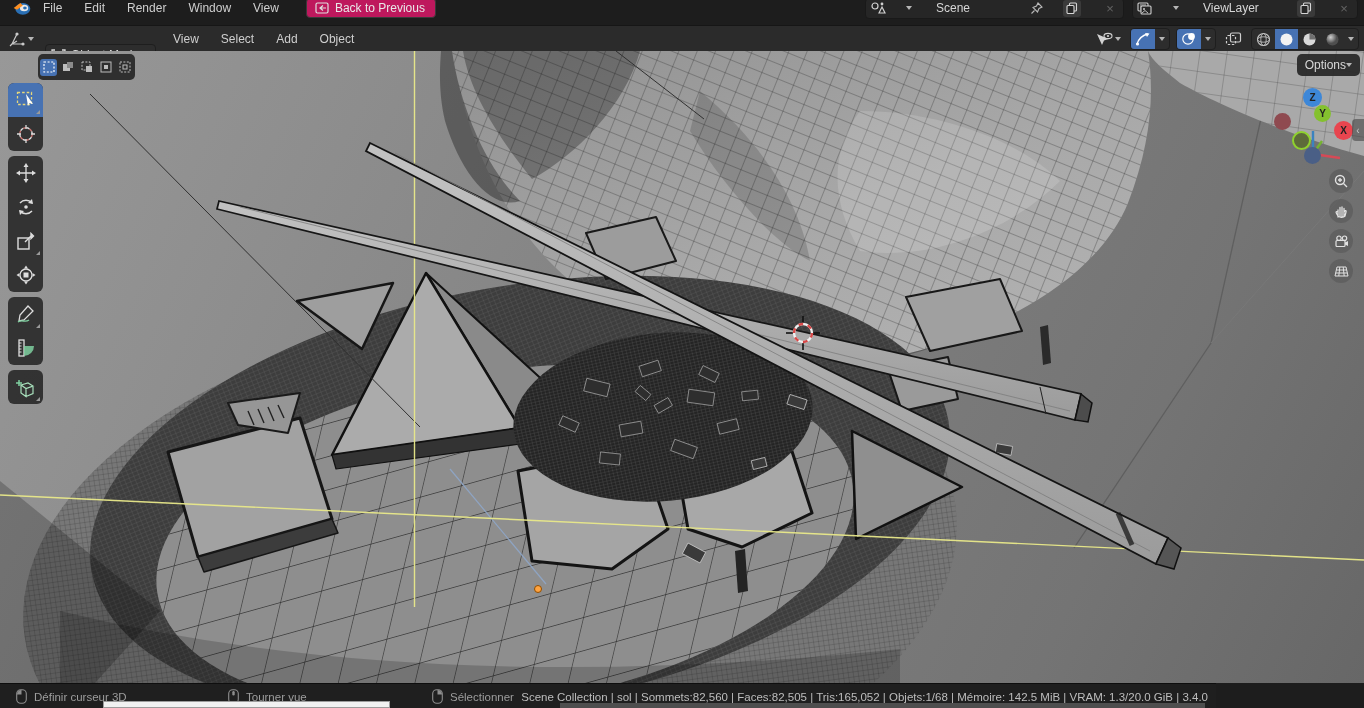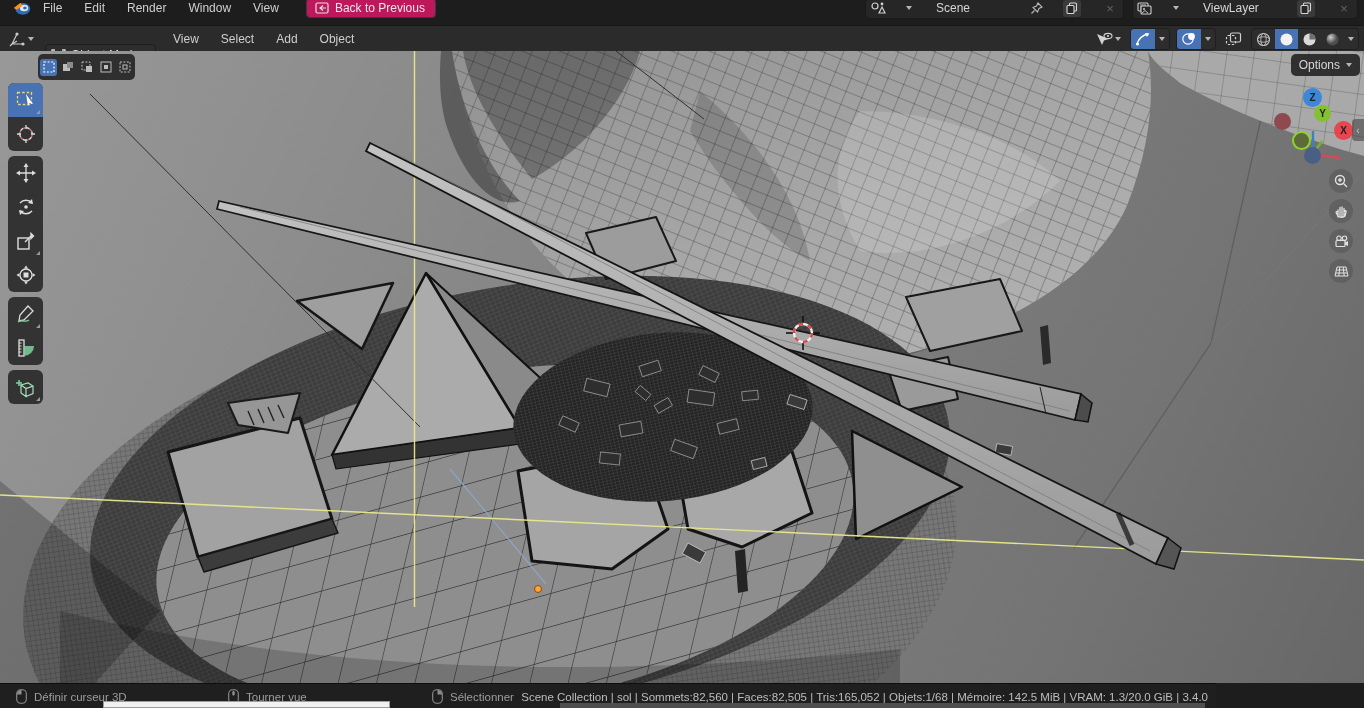--- a/index.html
+++ b/index.html
@@ -29,21 +29,21 @@
   .seg>div{display:flex;align-items:center;justify-content:center;height:20px;padding:0 4px;}
   .seg .on{background:#4772b3;}
   
   .viewport{left:0;top:51px;width:1364px;height:632px;background:linear-gradient(115deg,#989898 0%,#858585 40%,#747474 80%,#676767 100%);}
   .scene{position:absolute;left:0;top:0;}
   .vp-text{position:absolute;left:62px;top:33px;font-size:11.5px;color:#e4e4e4;text-shadow:0 1px 2px rgba(0,0,0,.55);line-height:18px;}
   .pill{position:absolute;background:rgba(38,38,38,.92);border-radius:5px;display:flex;align-items:center;height:22px;}
   .selpill{left:38px;top:3px;padding:2px;gap:2px;}
   .selpill .sm{width:17px;height:17px;border-radius:3px;display:flex;align-items:center;justify-content:center;}
   .selpill .sm.on{background:#4772b3;}
-  .optpill{right:4px;top:3px;padding:0 8px;gap:6px;color:#d8d8d8;font-size:12px;}
+  .optpill{right:4px;top:3px;padding:0 8px;color:#d8d8d8;font-size:12px;}
   .toolcol{position:absolute;left:8px;top:32px;display:flex;flex-direction:column;gap:5px;width:35px;}
   .toolgrp{background:rgba(45,45,45,.95);border-radius:6px;overflow:hidden;display:flex;flex-direction:column;}
   .tool{width:35px;height:34px;display:flex;align-items:center;justify-content:center;position:relative;}
   .tool.on{background:#4772b3;}
   .tool.sub:after{content:"";position:absolute;right:3px;bottom:3px;width:0;height:0;
                   border-left:4px solid transparent;border-bottom:4px solid #9a9a9a;}
   
   .navball{position:absolute;border-radius:50%;display:flex;align-items:center;justify-content:center;
            font-size:10px;font-weight:bold;color:#222;}
   .navbtn{position:absolute;width:24px;height:24px;border-radius:50%;background:rgba(86,86,86,.6);

